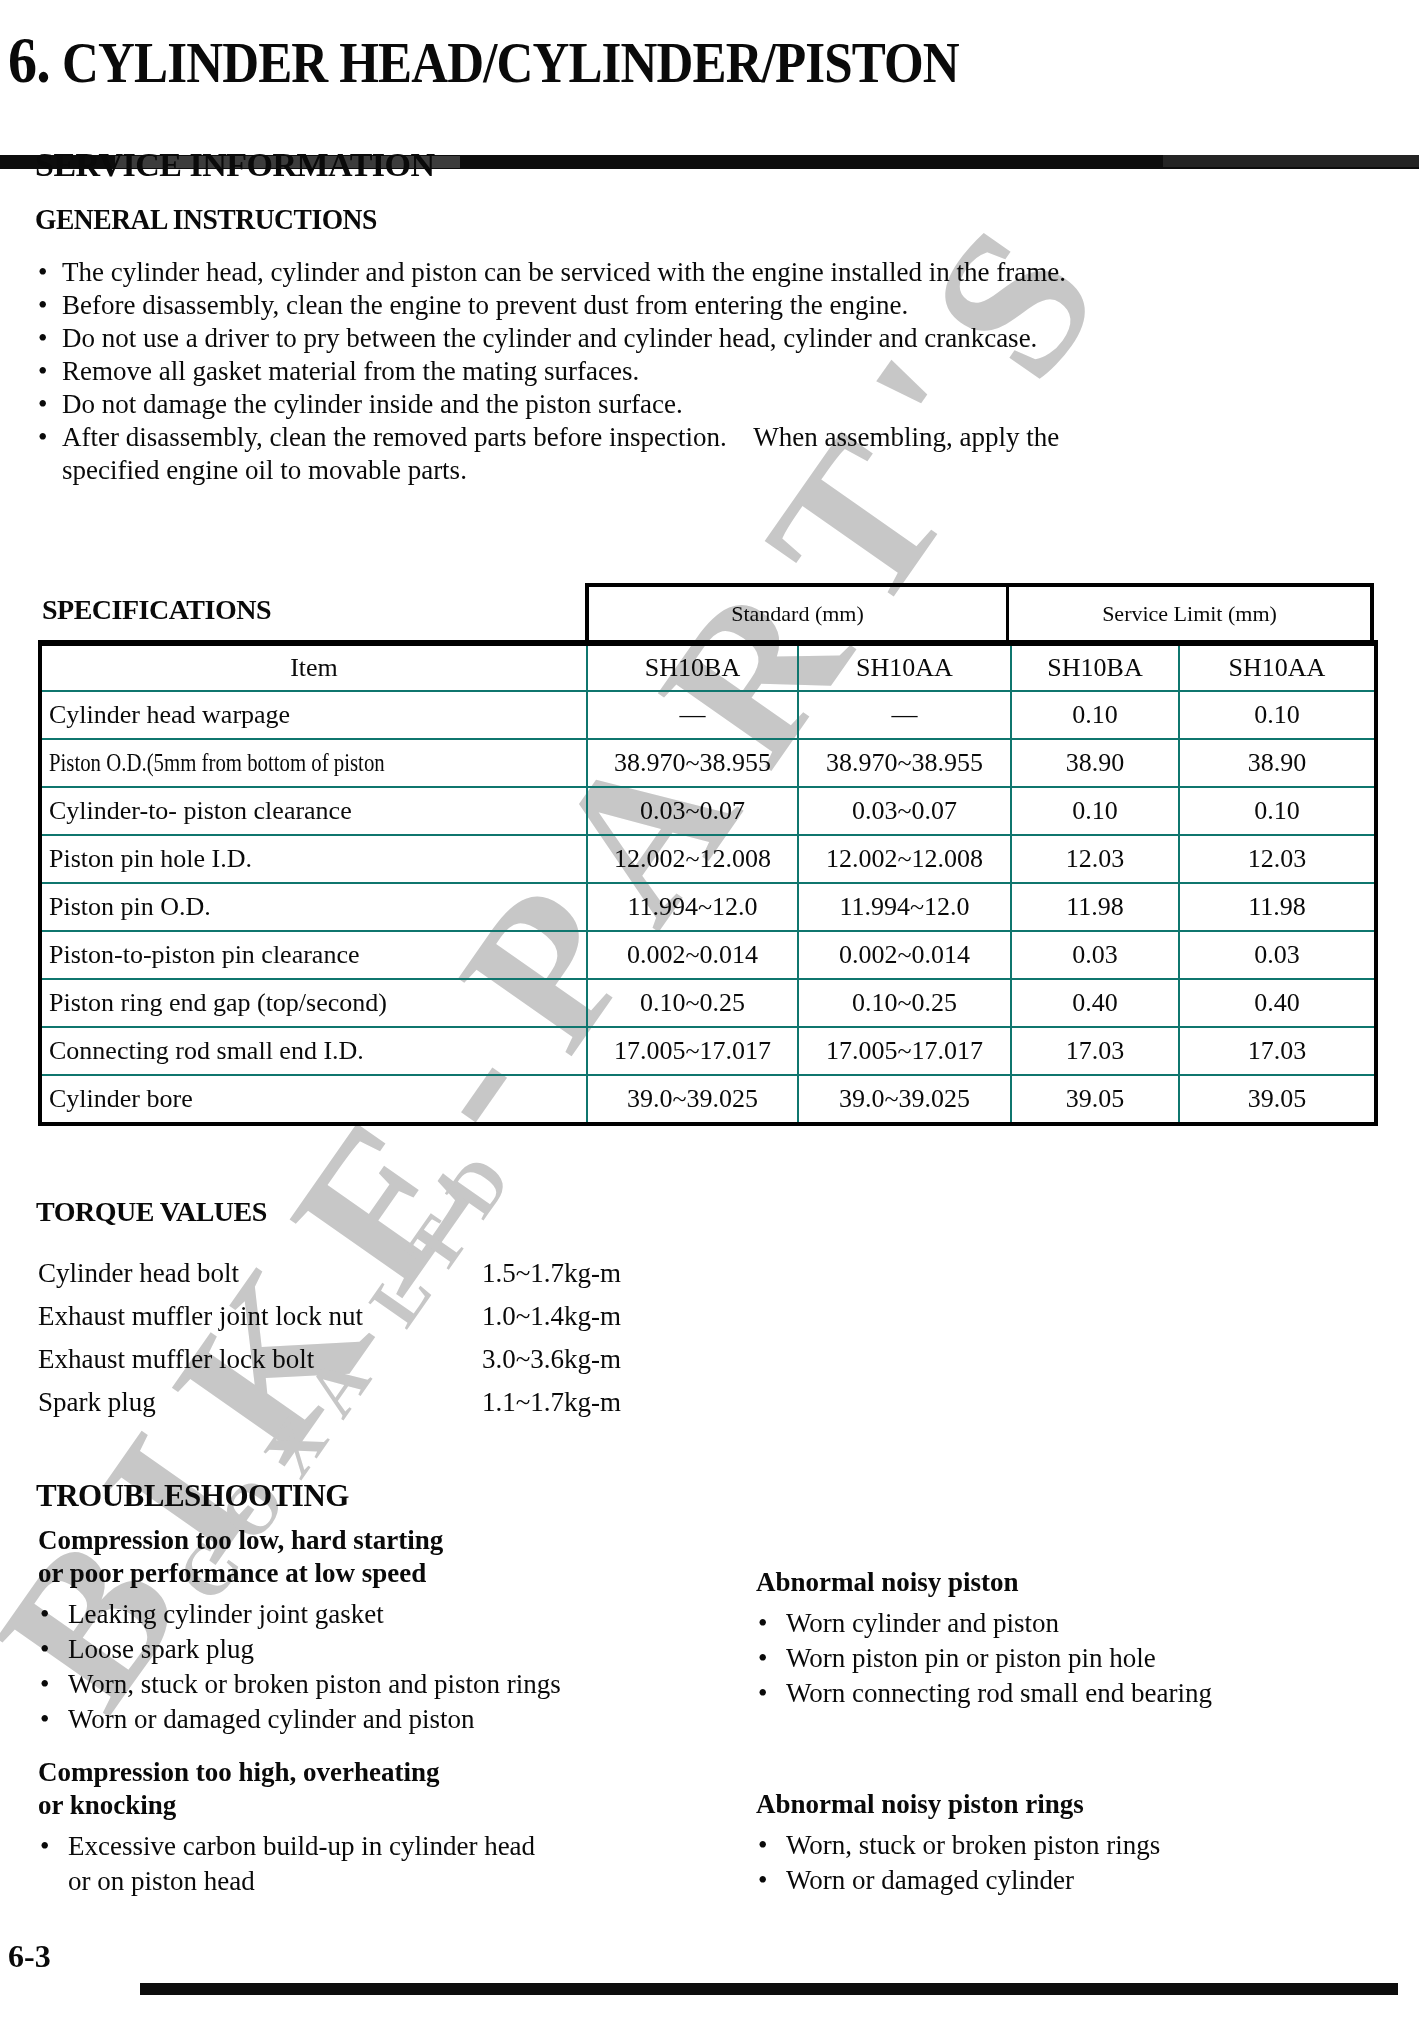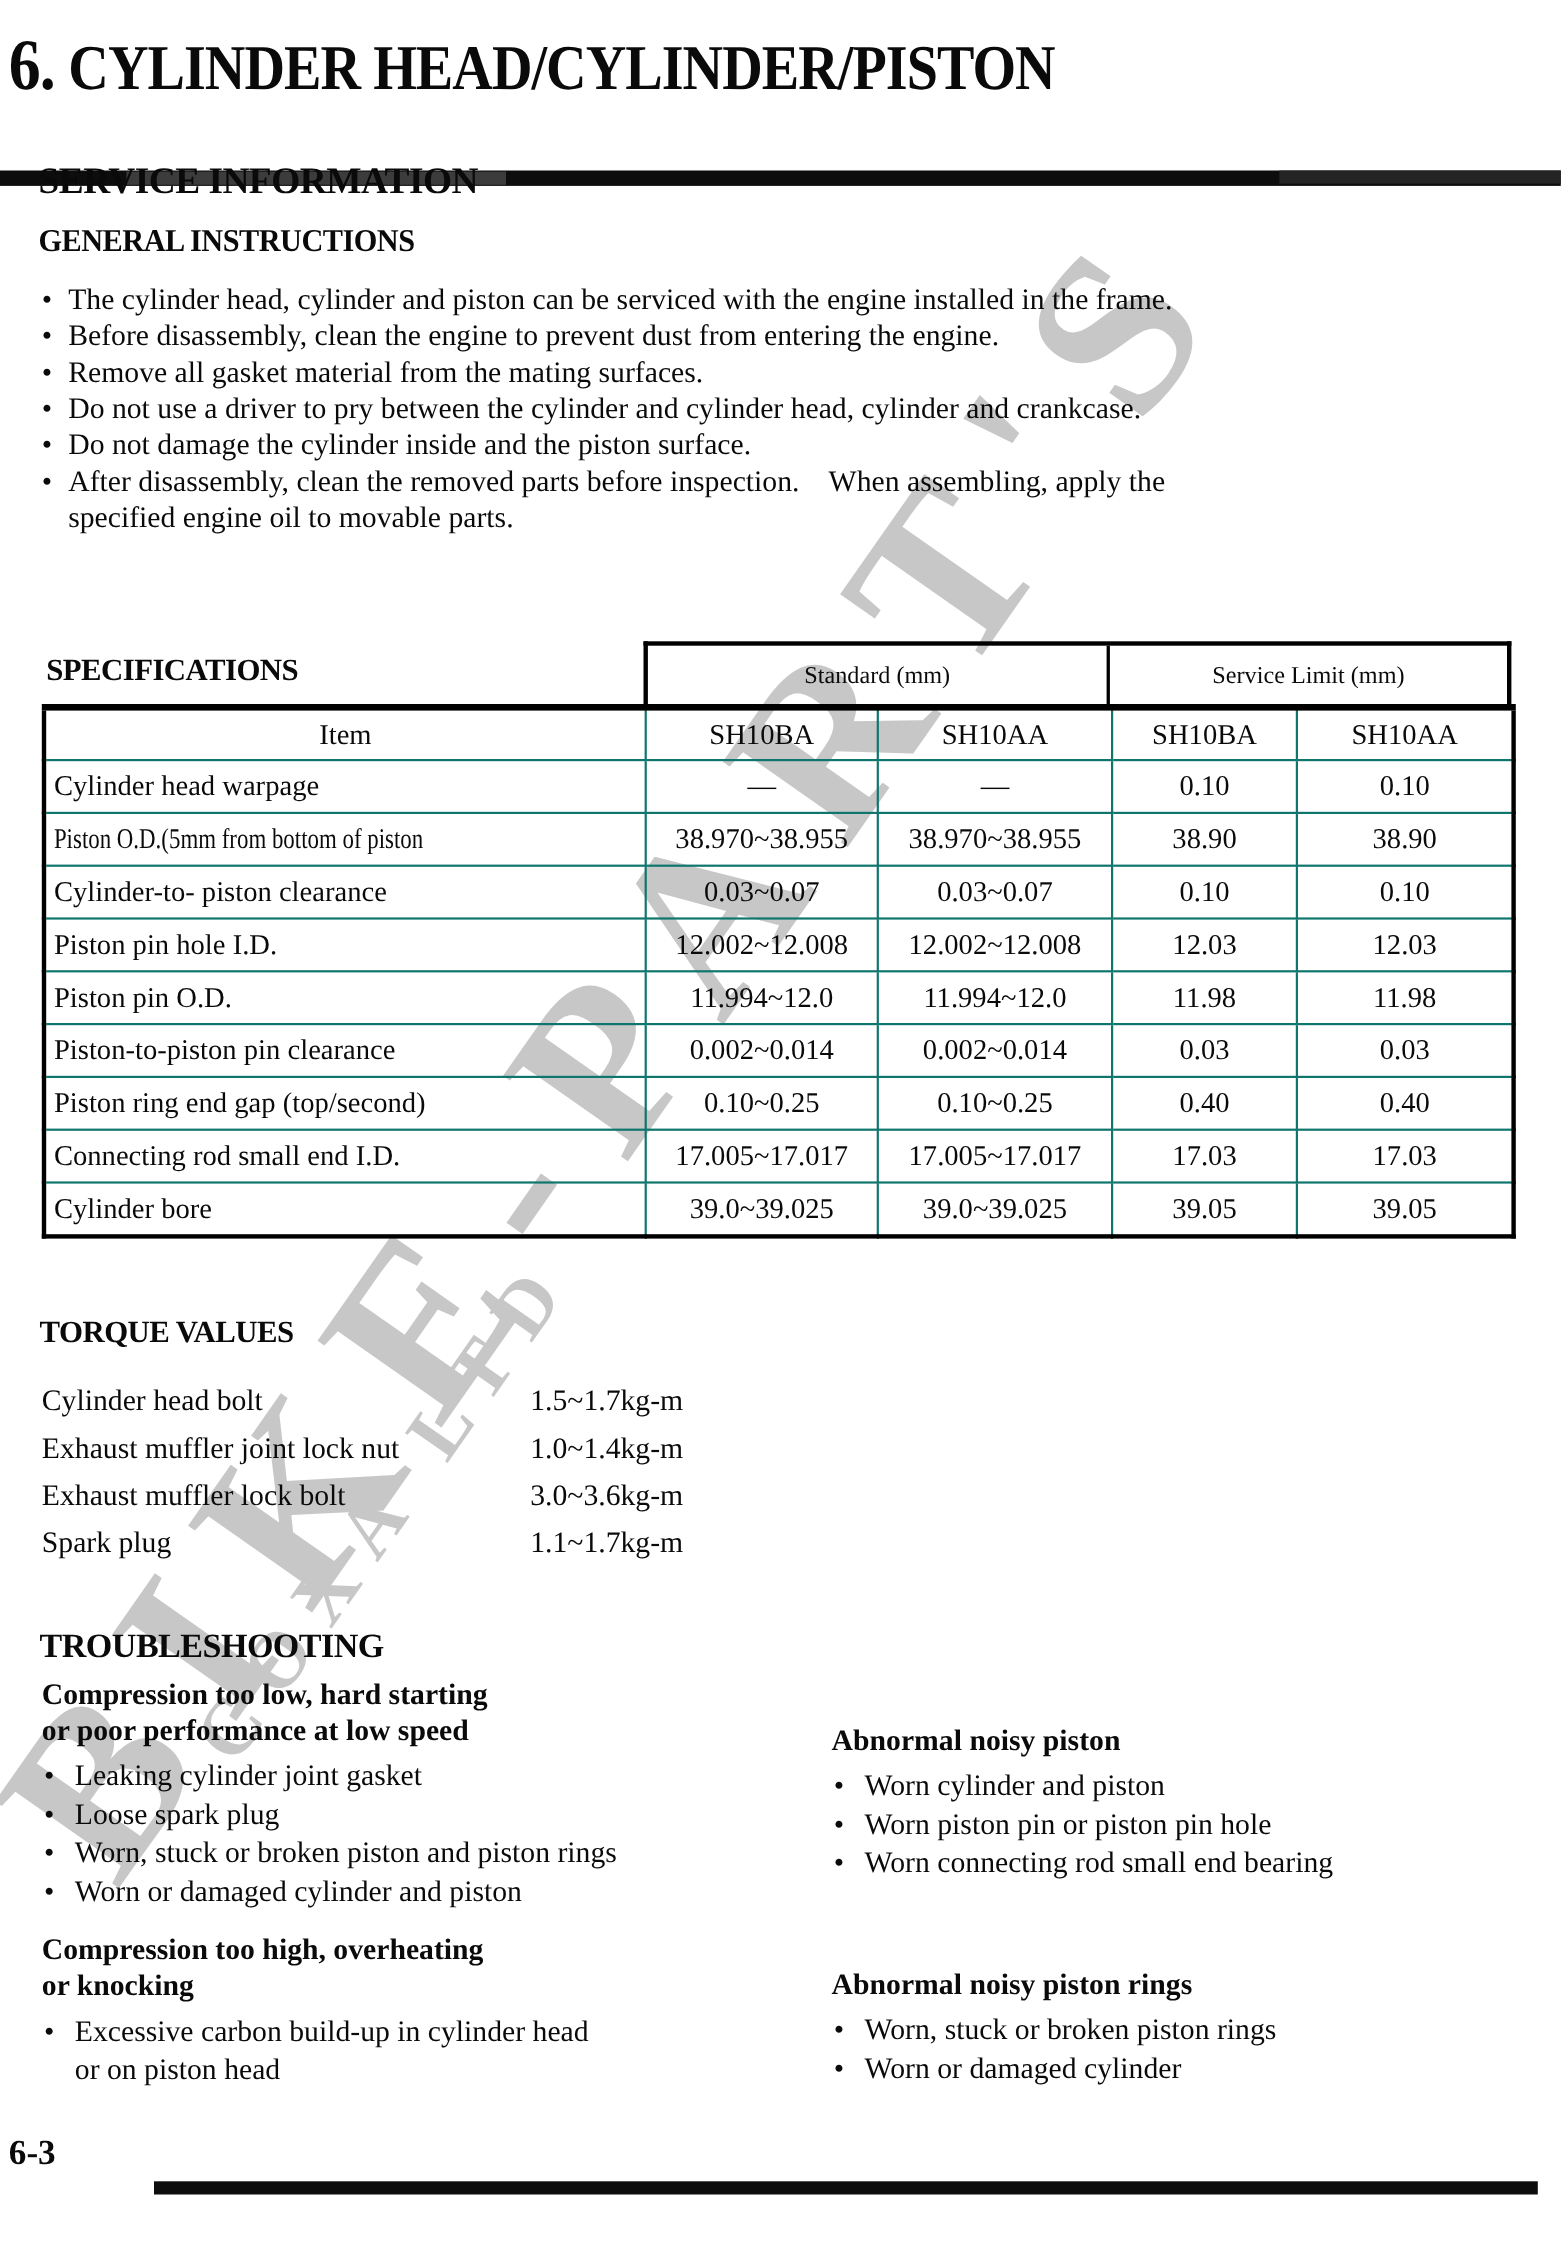--- a/index.html
+++ b/index.html
@@ -84,22 +84,22 @@
     <span class="seg1"></span>
     <span class="seg2"></span>
   </div>
 
   <div class="abs h-big" id="service-info-heading">SERVICE INFORMATION</div>
   <div class="abs h-big" id="general-instr-heading">GENERAL INSTRUCTIONS</div>
 
   <ul class="abs" id="gi-list">
     <li>The cylinder head, cylinder and piston can be serviced with the engine installed in the frame.</li>
     <li>Before disassembly, clean the engine to prevent dust from entering the engine.</li>
+    <li>Do not use a driver to pry between the cylinder and cylinder head, cylinder and crankcase.</li>
     <li>Remove all gasket material from the mating surfaces.</li>
-    <li>Do not use a driver to pry between the cylinder and cylinder head, cylinder and crankcase.</li>
     <li>Do not damage the cylinder inside and the piston surface.</li>
     <li>After disassembly, clean the removed parts before inspection.    When assembling, apply the
 specified engine oil to movable parts.</li>
   </ul>
 
   <div class="abs h-big" id="spec-heading">SPECIFICATIONS</div>
 
   <div class="abs" id="spec-colgroup-box">
     <div class="cg cg1">Standard (mm)</div>
     <div class="cg cg2">Service Limit (mm)</div>

